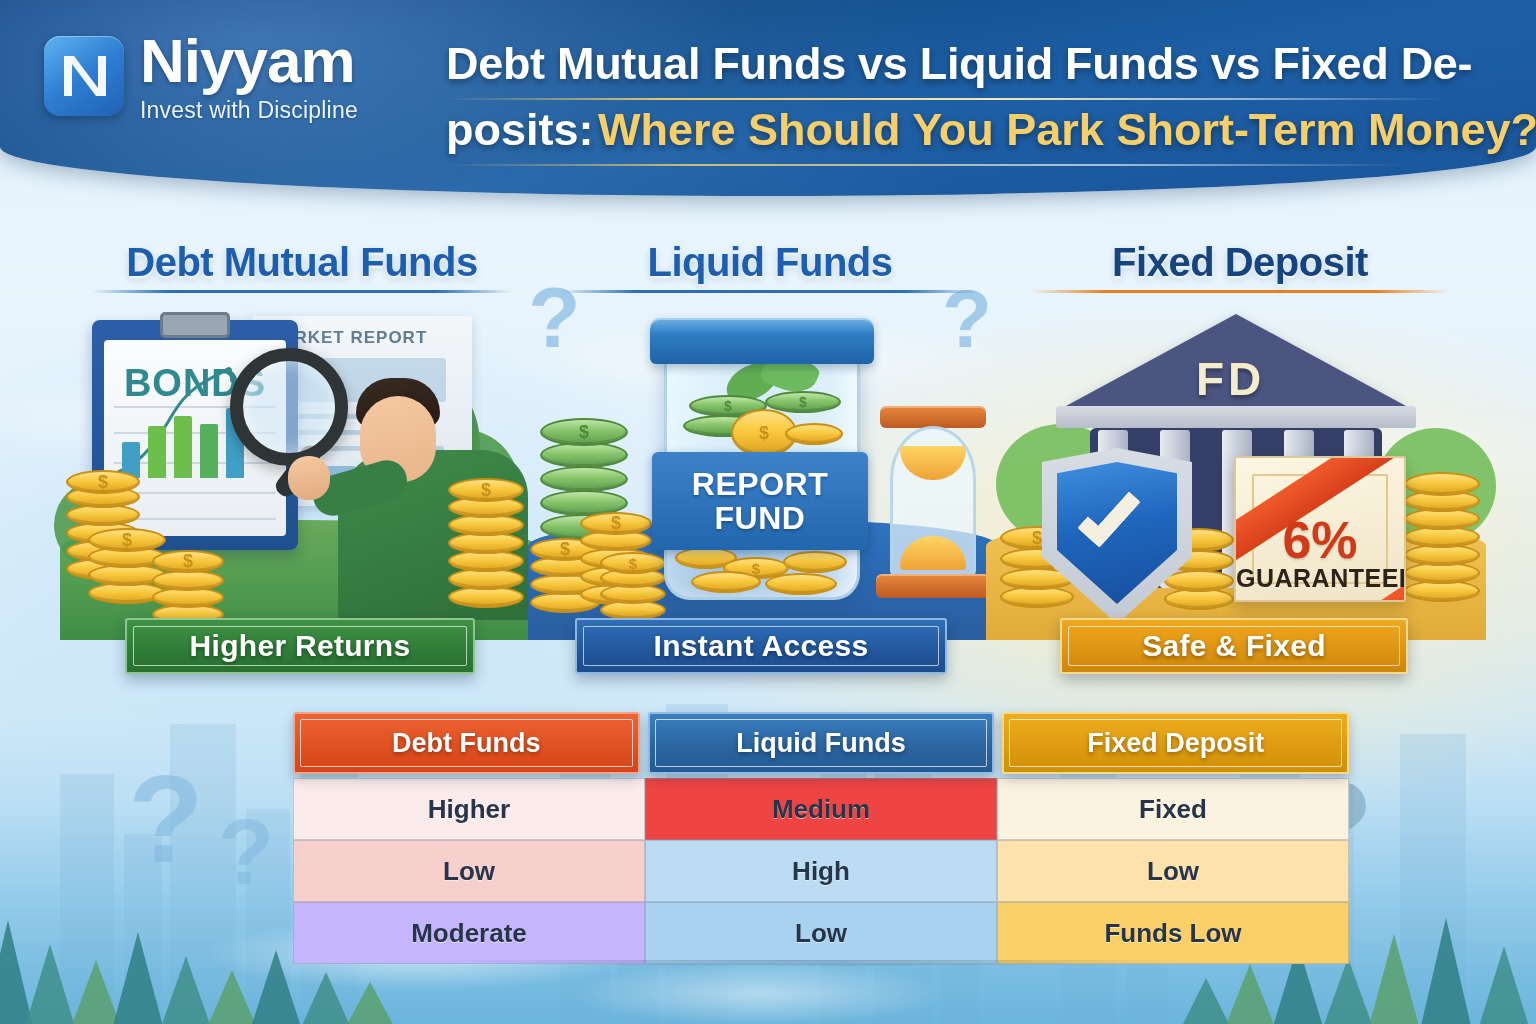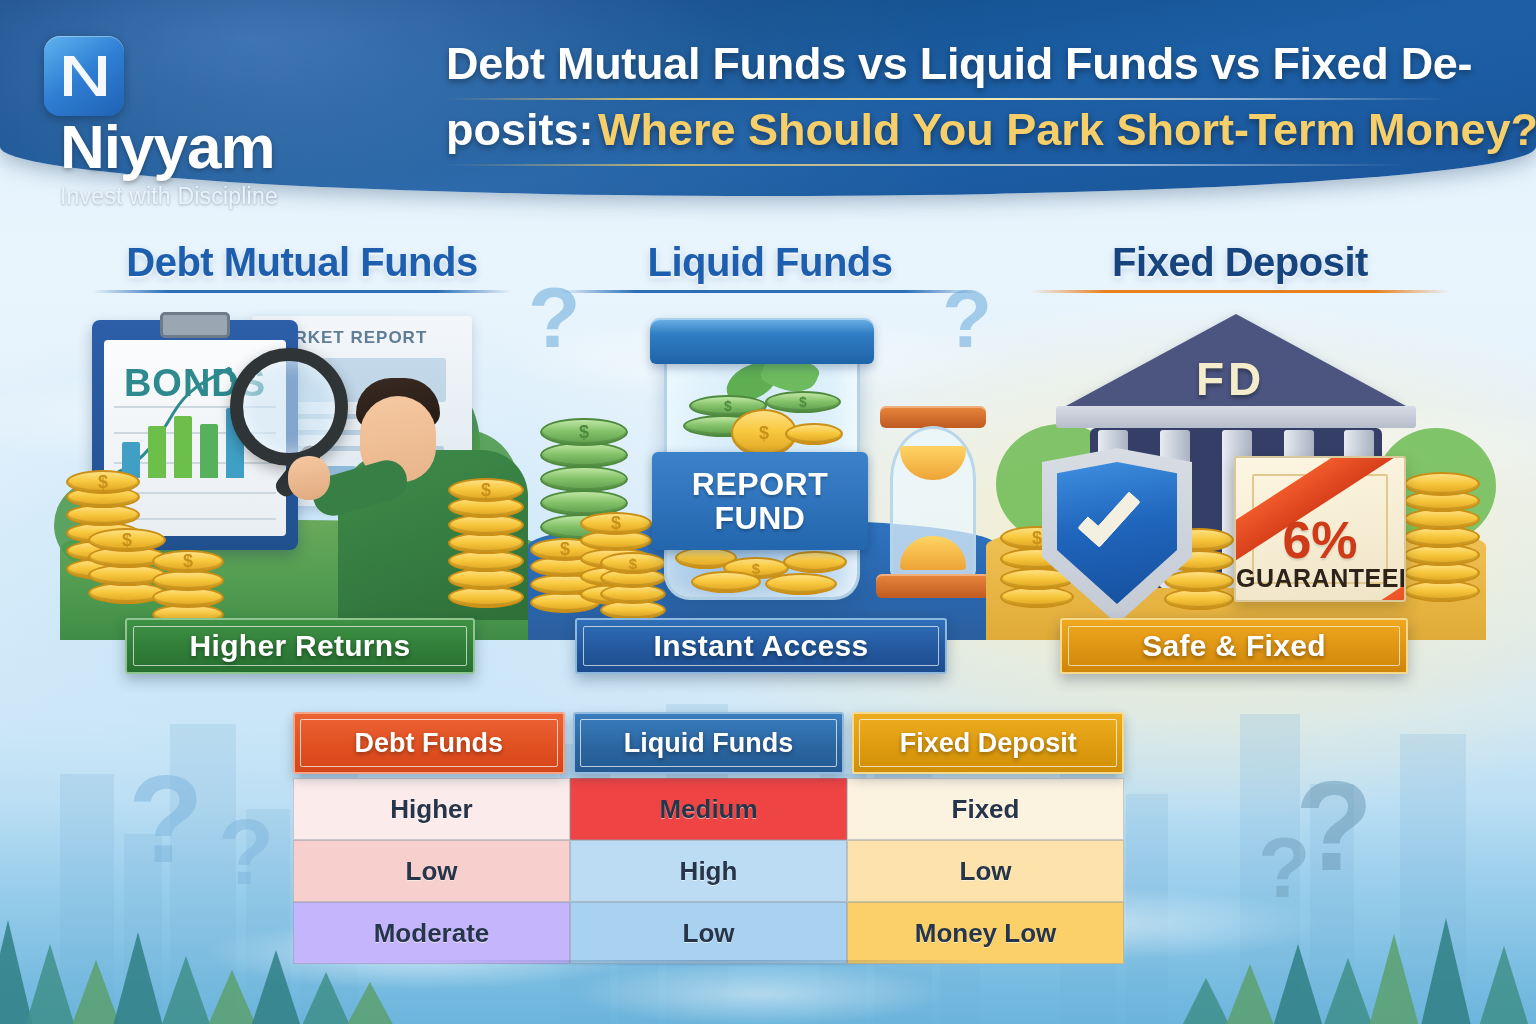--- a/index.html
+++ b/index.html
@@ -63,21 +63,21 @@
     border-bottom-right-radius: 52% 26%;
     box-shadow: 0 4px 22px rgba(10,40,80,.35);
     overflow: hidden;
   }
   .header::after {
     content:""; position:absolute; inset:0;
     background: radial-gradient(circle at 18% 30%, rgba(255,255,255,.10), rgba(255,255,255,0) 55%);
   }
 
   
-  .logo-wrap { position: absolute; left: 44px; top: 30px; display: flex; align-items: flex-start; z-index:3;flex-direction:column;}
+  .logo-wrap { position: absolute; left: 44px; top: 30px; display: flex; align-items: flex-start; z-index:3;}
   .logo-mark {
     width: 80px; height: 80px; border-radius: 16px;
     background: linear-gradient(145deg,#5fb4ef 0%, #2f7fd4 48%, #1f62b4 100%);
     box-shadow: 0 3px 10px rgba(0,0,0,.28), inset 0 1px 0 rgba(255,255,255,.35);
     position: relative; flex: none; margin-top: 6px;
   }
   .logo-mark svg { position:absolute; left:0; top:0; }
   .logo-text { margin-left: 16px; }
   .logo-name {
     font-size: 62px; line-height: 62px; font-weight: 700; color: #ffffff;
@@ -303,21 +303,21 @@
     letter-spacing:.3px; text-shadow: 0 2px 4px rgba(0,0,0,.38);
   }
   .b1 { left:125px;  top:618px; width:350px;
         background: linear-gradient(180deg,#3f9244 0%,#2f7c38 60%,#27702f 100%); border-color:#8fc68f;}
   .b2 { left:575px;  top:618px; width:372px;
         background: linear-gradient(180deg,#2f6fb8 0%,#22579c 60%,#1c4c8e 100%); border-color:#8fb8e0;}
   .b3 { left:1060px; top:618px; width:348px;
         background: linear-gradient(180deg,#efa81f 0%,#dd9312 60%,#cf8609 100%); border-color:#f6d98c;}
 
   
-  .table { position:absolute; left:293px; top:712px; width:831px; z-index: 9; }
+  .table { position:absolute; left:293px; top:712px; width:1056px; z-index: 9; }
   .thead { display:flex; gap:8px; }
   .th {
     flex:1; height:62px; display:flex; align-items:center; justify-content:center;
     position:relative; border-radius:3px; border:2px solid rgba(255,255,255,.6);
     box-shadow: 0 5px 12px rgba(20,40,70,.28);
   }
   .th::before {
     content:""; position:absolute; left:5px; top:5px; right:5px; bottom:5px;
     border:1.5px solid rgba(255,255,255,.7); border-radius:2px;
   }
@@ -684,19 +684,19 @@
         <div class="td c-amb-1">Fixed</div>
       </div>
       <div class="tr">
         <div class="td c-red-2">Low</div>
         <div class="td c-blu-2">High</div>
         <div class="td c-amb-2">Low</div>
       </div>
       <div class="tr">
         <div class="td c-red-3">Moderate</div>
         <div class="td c-blu-3">Low</div>
-        <div class="td c-amb-3">Money Low</div>
+        <div class="td c-amb-3">Funds Low</div>
       </div>
     </div>
     <div class="table-shadow"></div>
   </div>
 
 </div>
 
 </body></html>

